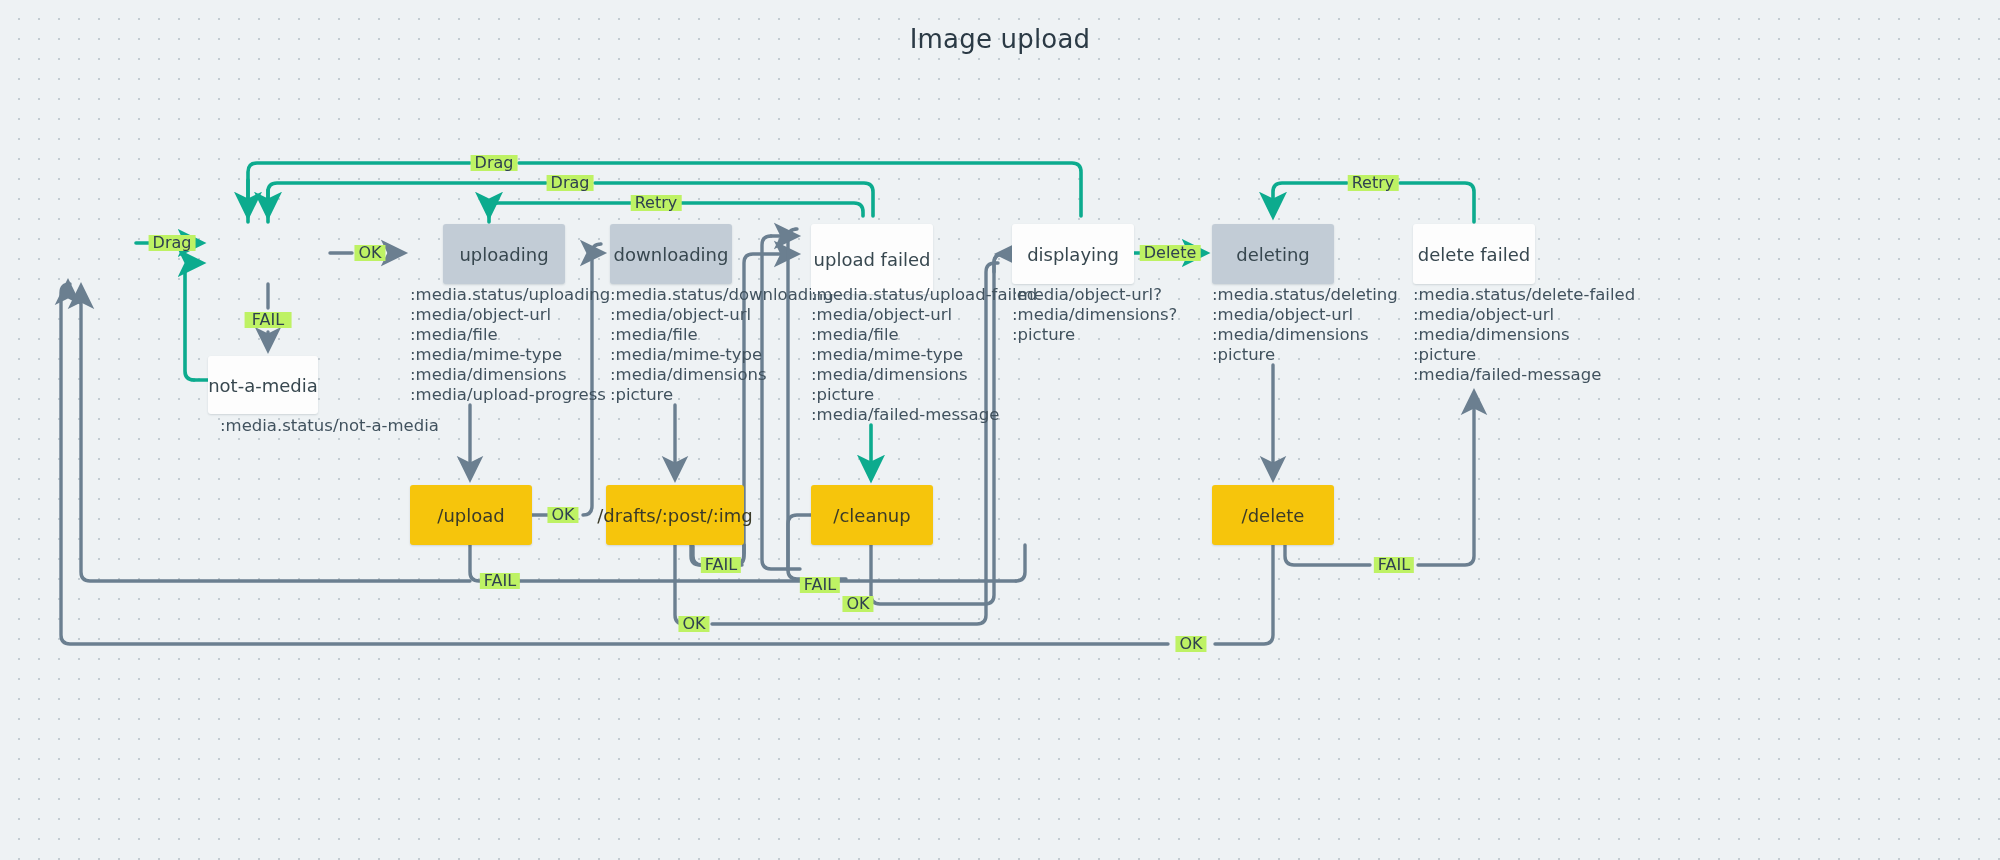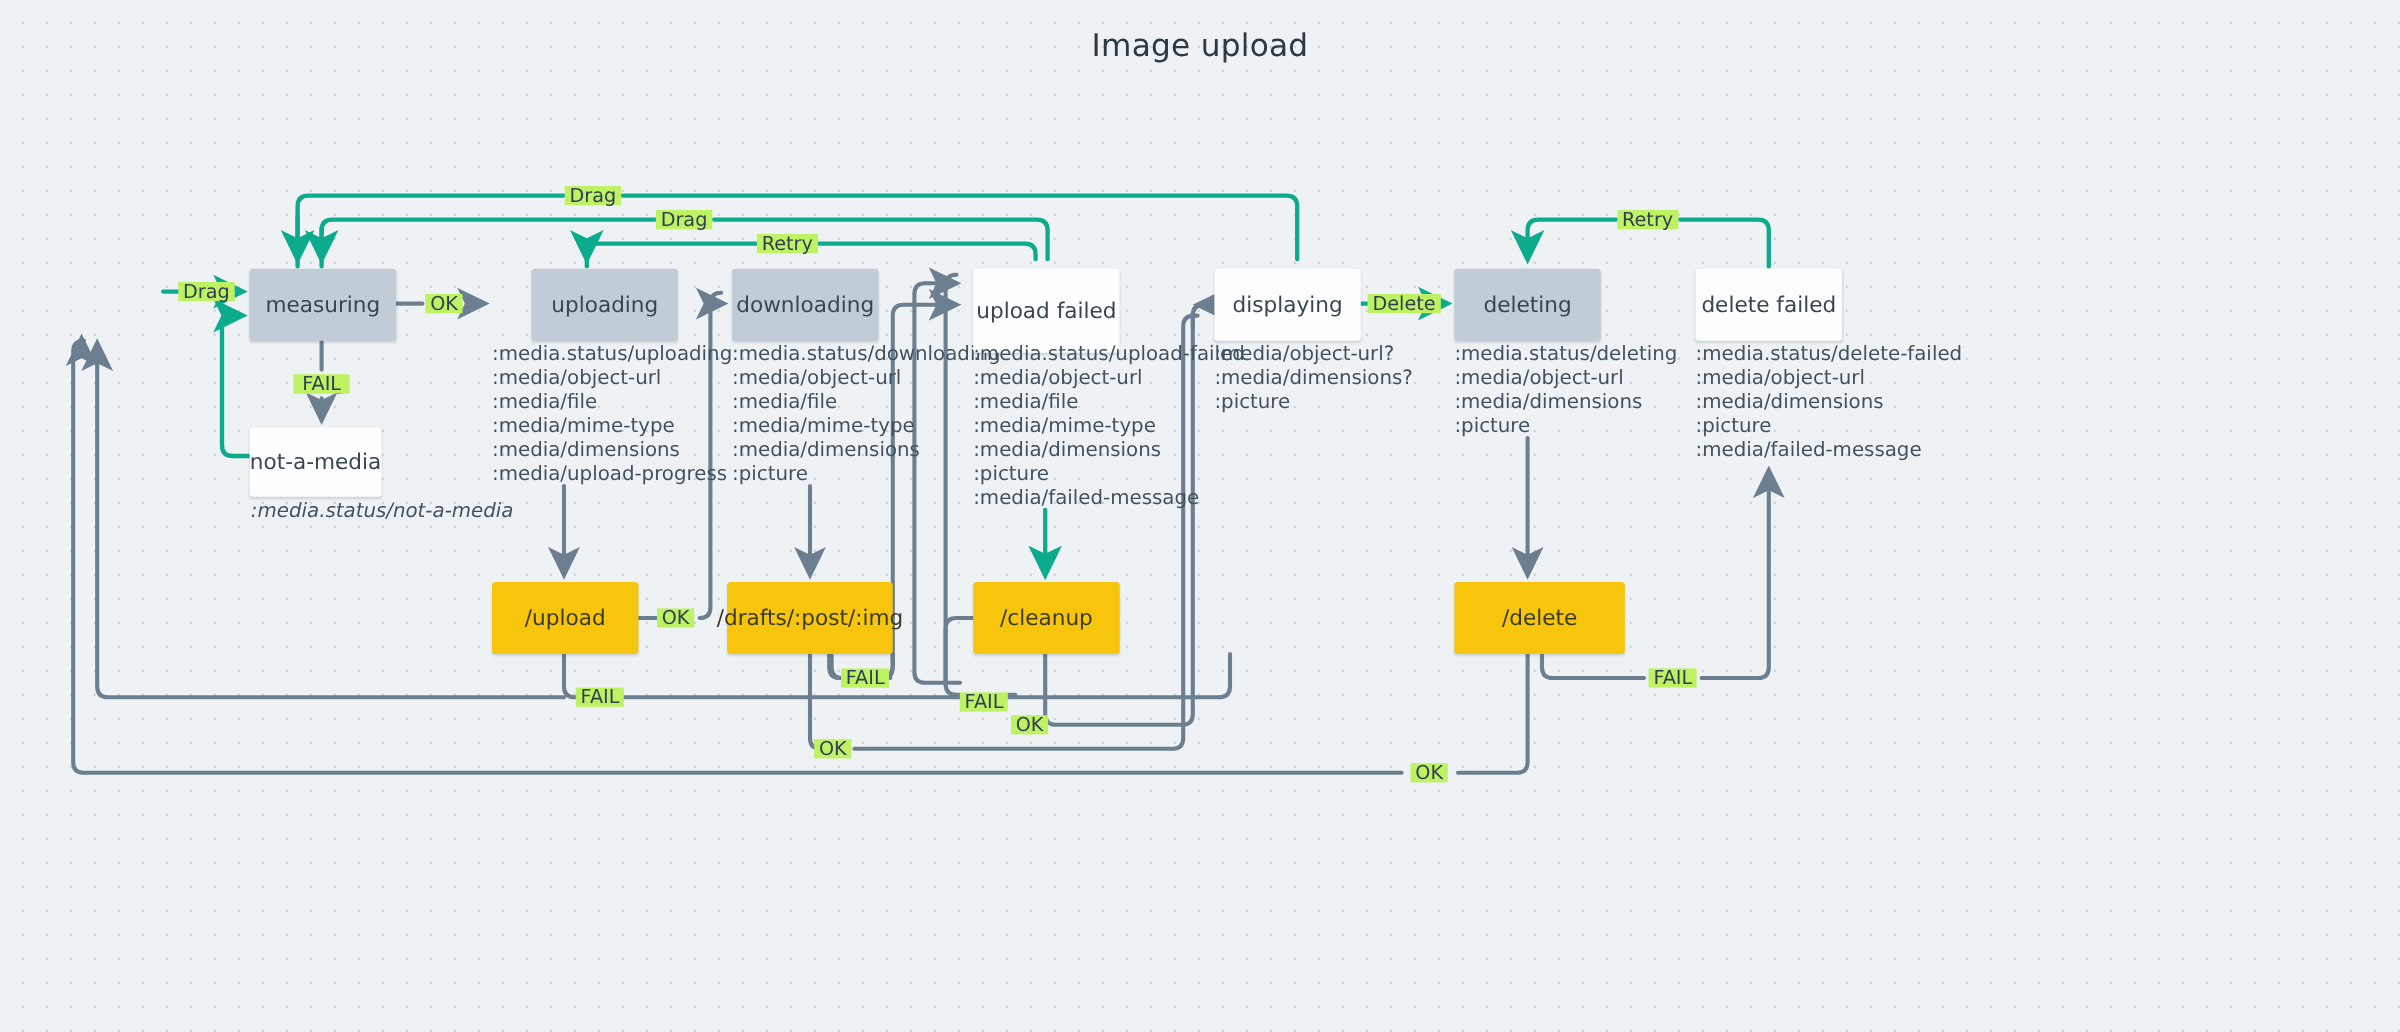--- a/index.html
+++ b/index.html
@@ -144,28 +144,25 @@
       <path d="M1134,253 L1146,253"></path>
       <path d="M1190,253 L1204,253" marker-end="url(#ah-teal)"></path>
 
       <path d="M1474,222 L1474,192 Q1474,183 1465,183 L1400,183 M1347,183 L1282,183 Q1273,183 1273,192 L1273,214" marker-end="url(#ah-teal)"></path>
 
       <path d="M871,425 L871,477" marker-end="url(#ah-teal)"></path>
     </g>
   </svg>
 
 
-  <div class="node grey" style="left:208px;top:224px;width:122px;height:60px;">
-    <span>measuring</span>
-  </div>
 
   <div class="node white" style="left:208px;top:356px;width:110px;height:58px;">
     <span>not-a-media</span>
   </div>
-  <div class="attrs" style="left:209px;top:416px;font-style:italic;">
+  <div class="attrs" style="left:220px;top:416px;">
     <div>:media.status/not-a-media</div>
   </div>
 
   <div class="node grey" style="left:410px;top:224px;width:122px;height:60px;margin-left:33px;">
     <span>uploading</span>
   </div>
   <div class="attrs" style="left:410px;top:285px;">
     <div>:media.status/uploading</div>
     <div>:media/object-url</div>
     <div>:media/file</div>
@@ -231,21 +228,21 @@
 
   <div class="node action" style="left:410px;top:485px;width:122px;height:60px;">
     <span>/upload</span>
   </div>
   <div class="node action" style="left:606px;top:485px;width:138px;height:60px;">
     <span>/drafts/:post/:img</span>
   </div>
   <div class="node action" style="left:811px;top:485px;width:122px;height:60px;">
     <span>/cleanup</span>
   </div>
-  <div class="node action" style="left:1212px;top:485px;width:142px;height:60px;">
+  <div class="node action" style="left:1212px;top:485px;width:122px;height:60px;">
     <span>/delete</span>
   </div>
 
   <div class="elabel" style="left:172px;top:243px;">Drag</div>
   <div class="elabel" style="left:268px;top:320px;">Drag</div>
   <div class="elabel" style="left:494px;top:163px;">Drag</div>
   <div class="elabel" style="left:570px;top:183px;">Drag</div>
   <div class="elabel" style="left:656px;top:203px;">Retry</div>
   <div class="elabel" style="left:268px;top:320px;">FAIL</div>
   <div class="elabel" style="left:370px;top:253px;">OK</div>

